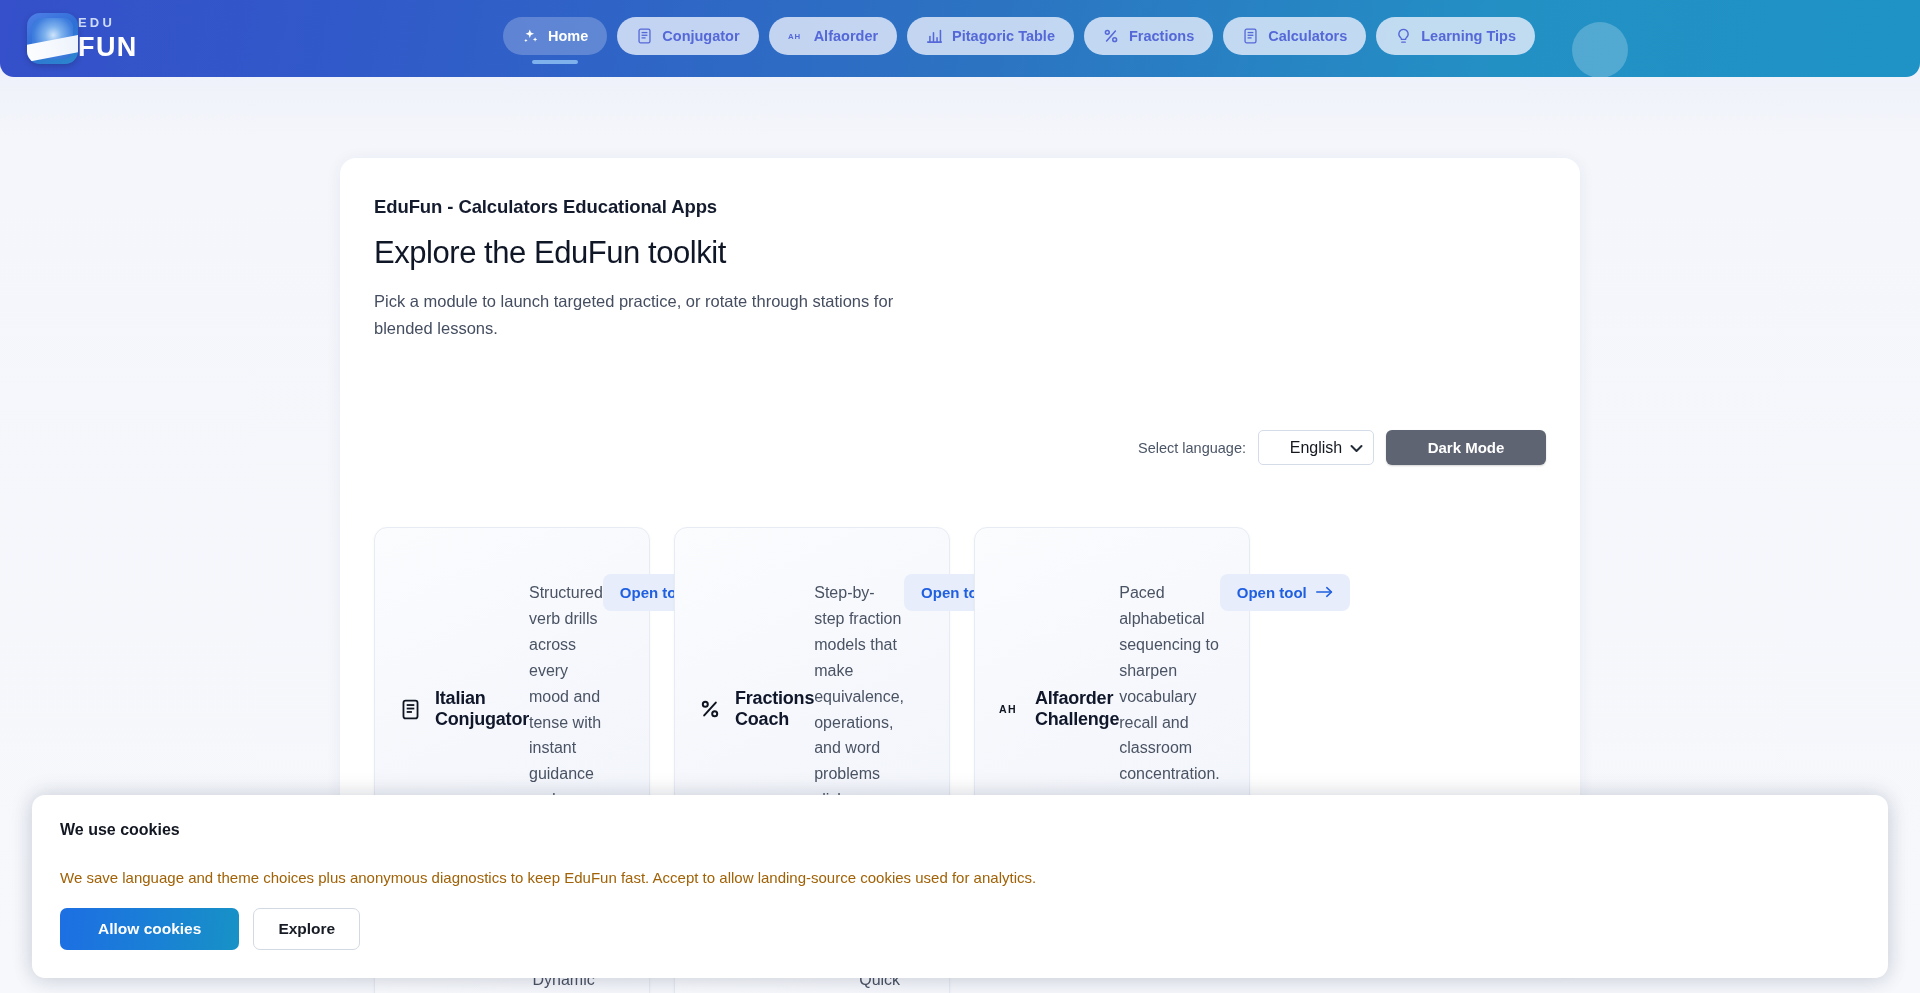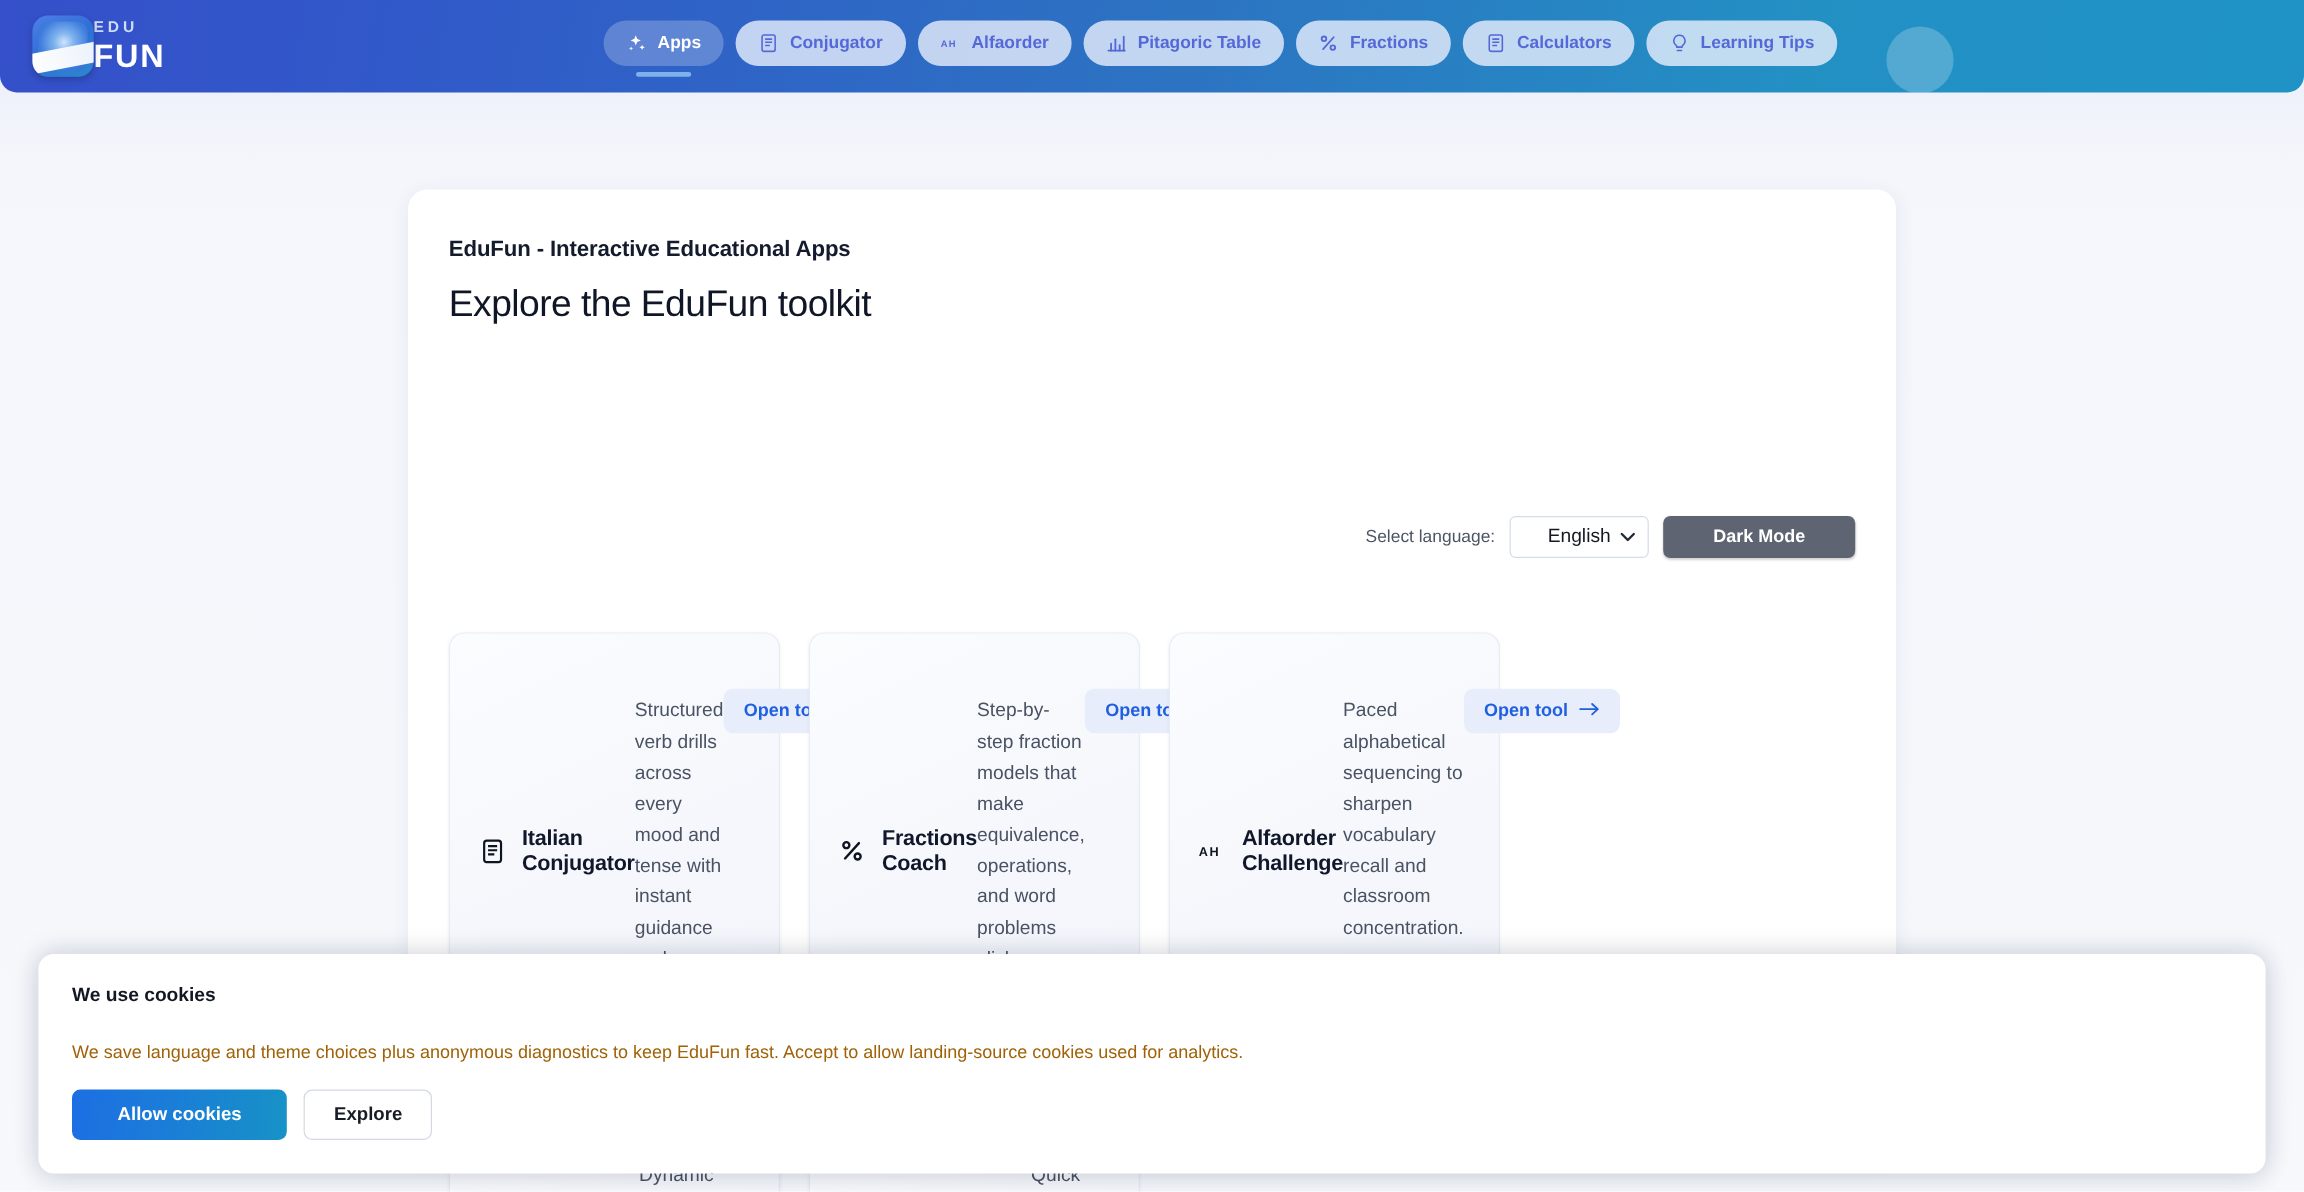--- a/index.html
+++ b/index.html
@@ -360,21 +360,21 @@
 
     <div class="nav-item active">
       <div class="nav-pill">
         <span class="nav-ico">
           <svg width="17" height="17" viewBox="0 0 24 24" fill="currentColor">
               <path d="M11 2l1.6 4.2L17 8l-4.4 1.8L11 14l-1.6-4.2L5 8l4.4-1.8z"></path>
               <path d="M18.5 13l.9 2.3 2.3.9-2.3.9-.9 2.3-.9-2.3-2.3-.9 2.3-.9z"></path>
               <path d="M5.5 15l.7 1.8 1.8.7-1.8.7-.7 1.8-.7-1.8L3 17.5l1.8-.7z"></path>
             </svg>
         </span>
-        <span>Apps</span>
+        <span>Home</span>
       </div>
       <div class="nav-underline"></div>
     </div>
 
     <div class="nav-item">
       <div class="nav-pill">
         <span class="nav-ico">
           <svg width="15" height="16" viewBox="0 0 20 22" fill="none" stroke="currentColor" stroke-width="1.8">
               <rect x="2.5" y="1.6" width="15" height="18.8" rx="2.2"></rect>
               <line x1="6" y1="6.3" x2="14" y2="6.3"></line>
@@ -450,22 +450,23 @@
         </span>
         <span>Learning Tips</span>
       </div>
     </div>
 
   </nav>
 </div>
 
 <div class="panel">
 
-  <div class="eyebrow">EduFun - Interactive Educational Apps</div>
+  <div class="eyebrow">EduFun - Calculators Educational Apps</div>
   <h1 class="page-title">Explore the EduFun toolkit</h1>
+  <p class="subtitle">Pick a module to launch targeted practice, or rotate through stations for blended lessons.</p>
 
   <div class="controls">
     <span class="ctl-label">Select language:</span>
     <span class="select-wrap">
       <select class="lang-select">
         <option>English</option>
       </select>
       <span class="select-chevron">
         <svg width="13" height="9" viewBox="0 0 13 9" fill="none" stroke="currentColor" stroke-width="2" stroke-linecap="round" stroke-linejoin="round">
             <polyline points="1.5,2 6.5,7 11.5,2"></polyline>

